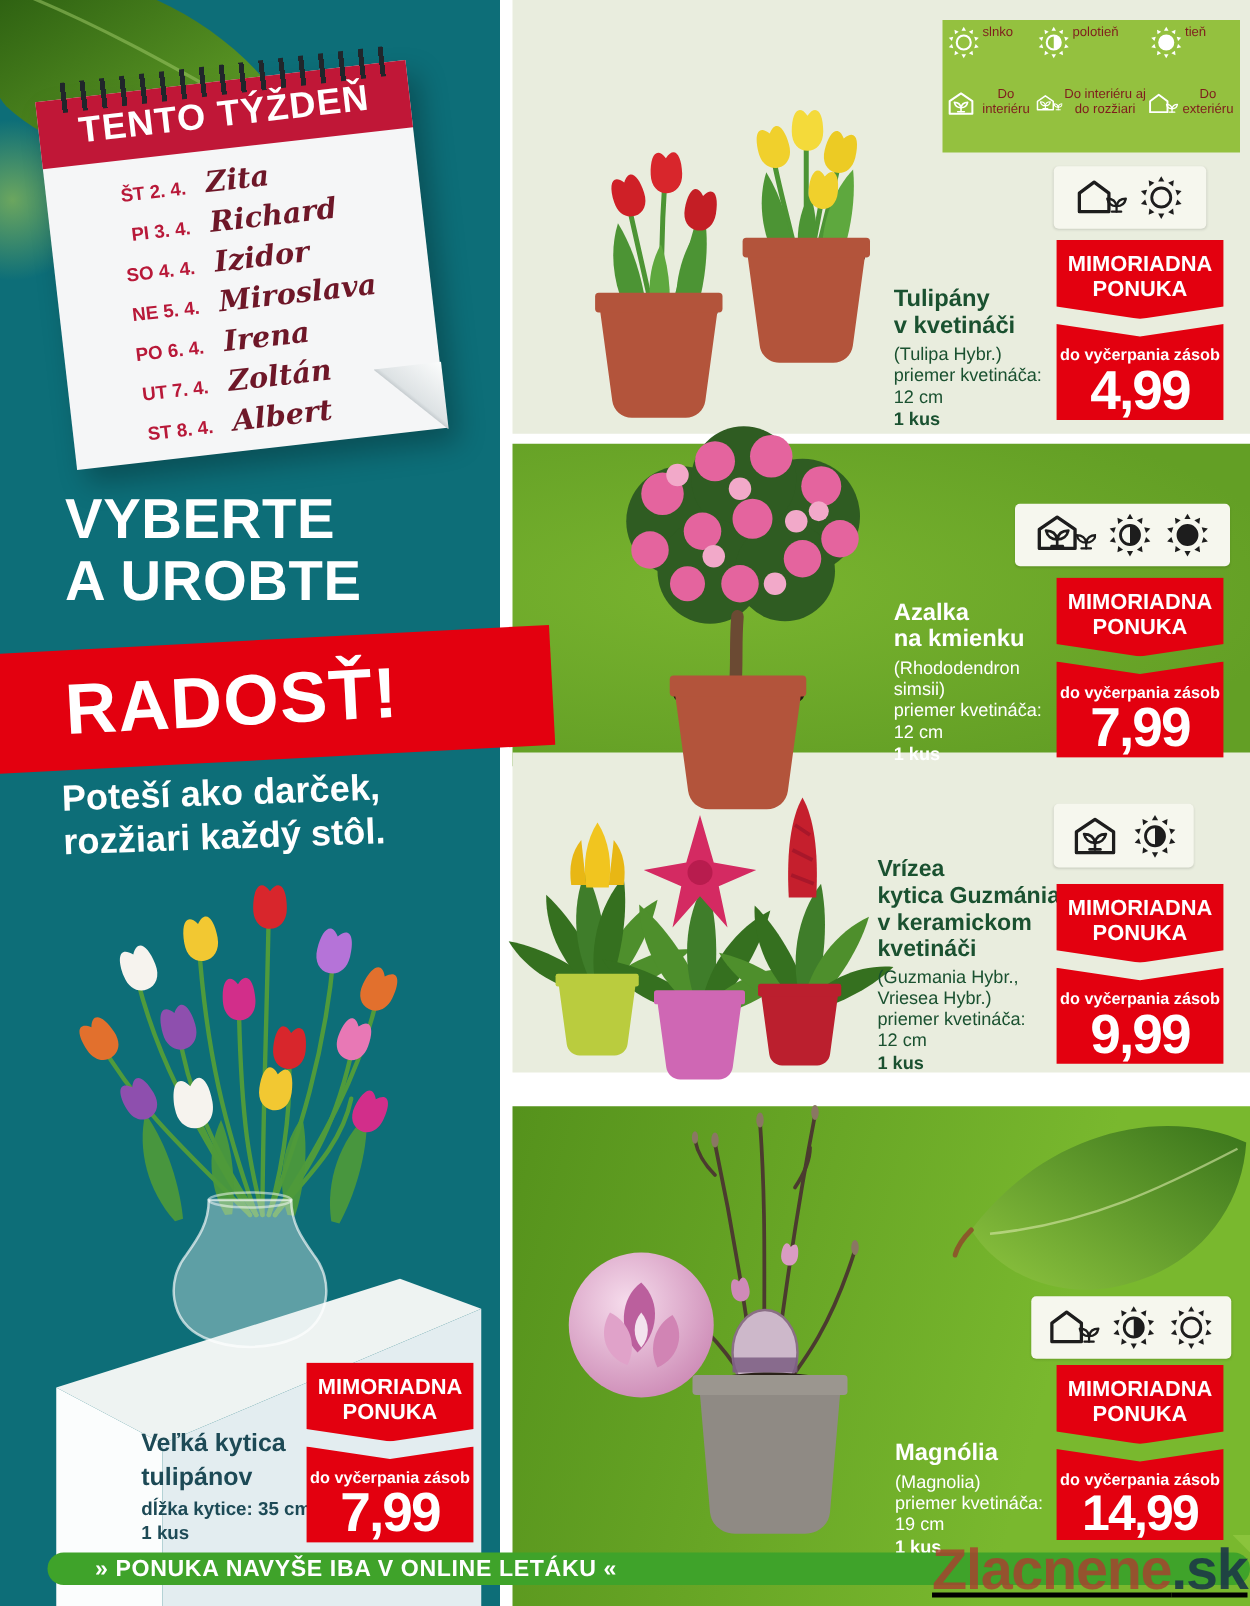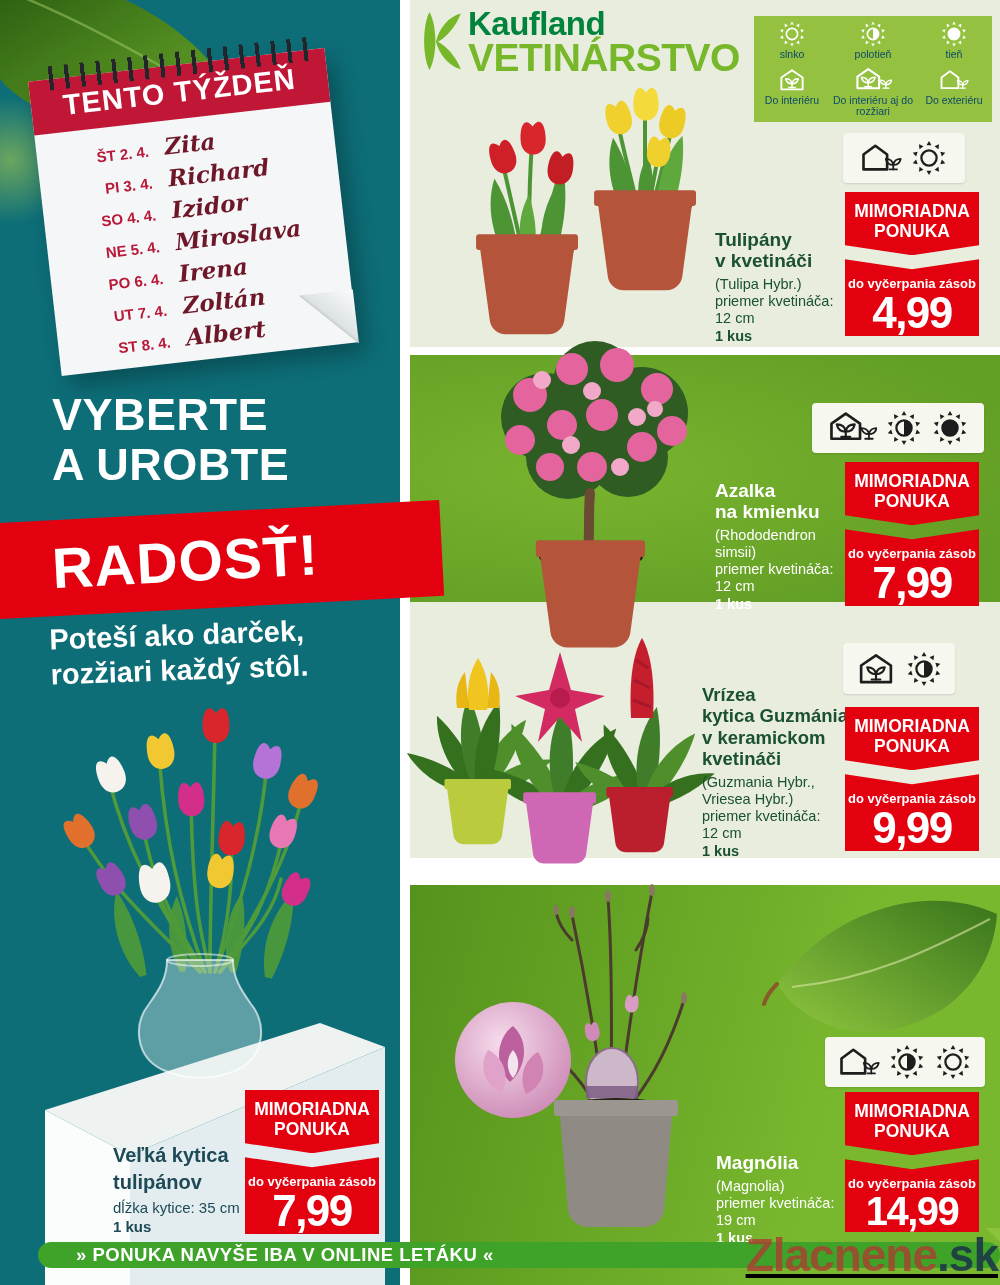--- a/index.html
+++ b/index.html
@@ -38,38 +38,38 @@
     transform:rotate(-3deg);display:flex;align-items:center;z-index:2;}
   .radost-band span{padding-left:74px;color:#fff;font-size:57px;font-weight:900;letter-spacing:1px;}
   .sub-head{position:absolute;left:50px;top:618px;color:#fff;font-size:29px;font-weight:800;
     line-height:1.22;transform:rotate(-2deg);z-index:2;}
 
   .bouquet{position:absolute;left:15px;top:672px;z-index:2;}
   .pedestal{position:absolute;left:35px;top:1015px;z-index:1;}
 
   .left-product{position:absolute;left:113px;top:1142px;z-index:3;color:var(--teal-text);}
   .left-product .p-name{font-size:20px;font-weight:800;line-height:1.35;}
-  .left-product .p-sub{font-size:15px;margin-top:3px;}
+  .left-product .p-sub{font-size:15px;margin-top:3px;font-weight:bold;}
   .left-product .p-qty{font-size:15px;font-weight:800;margin-top:2px;}
 
   
   .panel{position:absolute;left:410px;width:590px;}
   .p1{top:0;height:347px;background:var(--pale);}
   .p2{top:355px;height:258px;background:radial-gradient(ellipse at 30% 45%,#79b42f,#639f25 78%);}
   .p3{top:602px;height:256px;background:var(--pale);}
   .p4{top:885px;height:400px;background:linear-gradient(105deg,#55921c,#79b82e 70%);}
 
   .brand{position:absolute;left:10px;top:8px;display:flex;align-items:flex-start;z-index:3;}
   .brand-words{margin-left:4px;line-height:.95;}
   .brand-name{font-size:33px;font-weight:900;color:var(--kaufland-green);letter-spacing:-.5px;}
   .brand-word{font-size:39px;font-weight:900;color:var(--green);letter-spacing:-.5px;}
 
   .legend{position:absolute;right:8px;top:16px;width:238px;height:106px;background:var(--legend-green);
     display:grid;grid-template-columns:1fr 1.25fr 1fr;grid-auto-rows:1fr;padding:4px 2px;z-index:3;}
-  .legend .cell{display:flex;flex-direction:column;align-items:center;justify-content:flex-start;color:#0c4a6e;}
+  .legend .cell{display:flex;justify-content:flex-start;color:#7f1d1d;}
   .legend .lic{width:30px;height:28px;color:#fff;}
   .legend .llabel{font-size:10.5px;text-align:center;line-height:1.1;margin-top:1px;}
 
   .photo{position:absolute;z-index:2;}
   .ph1{left:30px;top:52px;}
   .ph2{left:40px;top:-30px;}
   .ph3{left:-5px;top:8px;}
   .ph4{left:30px;top:-5px;}
   .p4-leaf{position:absolute;left:352px;top:4px;z-index:1;}
 
@@ -302,31 +302,20 @@
         <div>PONUKA</div>
       </div>
       <div class="badge-bottom">
         <div class="badge-note">do vyčerpania zásob</div>
         <div class="badge-price">7,99</div>
       </div>
     </div>
   </aside>
 
   <section class="panel p1">
-    <div class="brand">
-      <svg width="44" height="66" viewBox="0 0 56 82" fill="#76b82a">
-        <path d="M12 4 C3 22 3 60 12 78 C22 60 22 22 12 4 Z"></path>
-        <path d="M20 43 C32 39 46 22 52 6 C36 10 24 25 20 43 Z"></path>
-        <path d="M20 41 C32 45 46 61 52 77 C36 73 24 57 20 41 Z"></path>
-      </svg>
-      <div class="brand-words">
-        <div class="brand-name">Kaufland</div>
-        <div class="brand-word">VETINÁRSTVO</div>
-      </div>
-    </div>
 
     <div class="legend">
       <div class="cell">
         <svg class="lic">
             <use href="#i-sun-o"></use>
           </svg>
         <div class="llabel">slnko</div>
       </div>
       <div class="cell">
         <svg class="lic">

